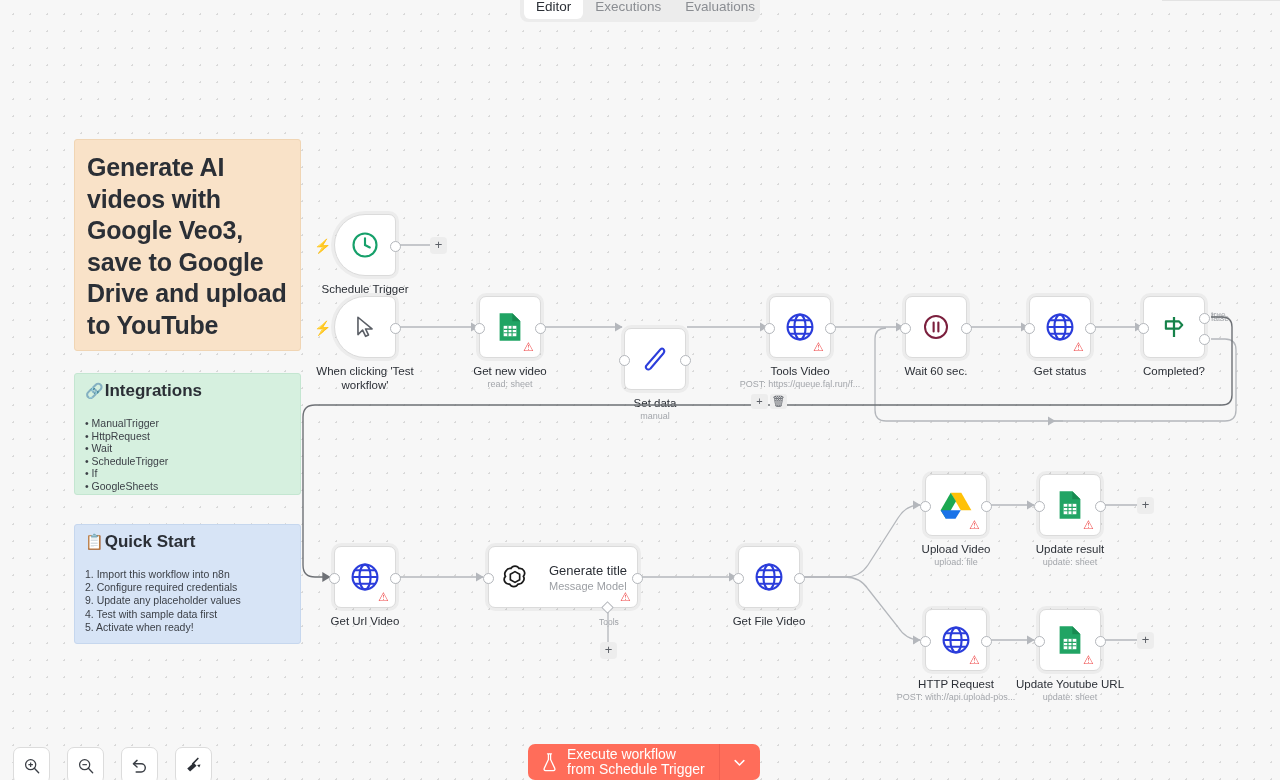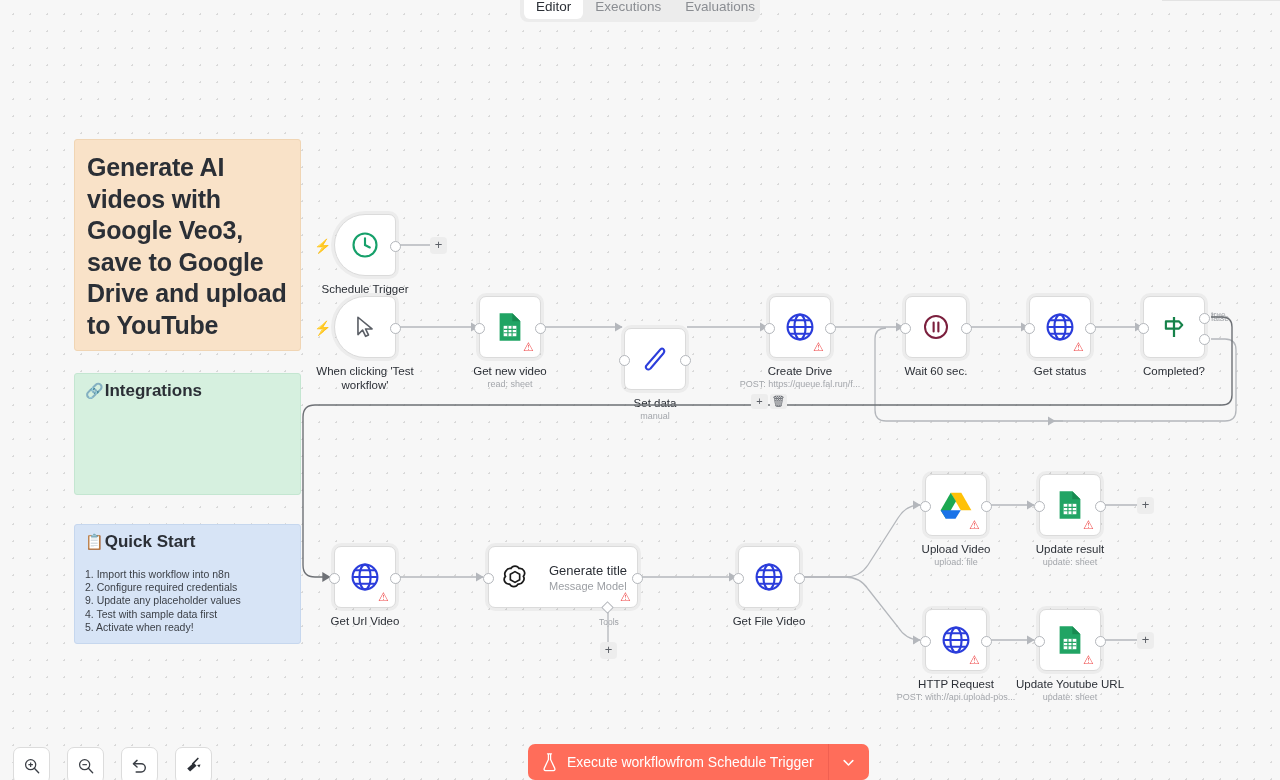--- a/index.html
+++ b/index.html
@@ -160,21 +160,21 @@
   .exec-wrap {
     position: absolute; left: 528px; top: 744px;
     display: flex; z-index: 30; height: 36px;
   }
   .exec-main {
     background: #ff6d5a; color: #ffffff;
     border-radius: 7px 0 0 7px;
     display: flex; align-items: center; gap: 9px;
     padding: 0 14px 0 13px; cursor: pointer;
   }
-  .exec-text { display: flex; flex-direction: row; line-height: 15px; }
+  .exec-text { display: flex; flex-direction: column; line-height: 15px; }
   .exec-t1 { font-size: 14px; }
   .exec-t2 { font-size: 14px; text-align: center; }
   .exec-drop {
     background: #ff6d5a; color: #ffffff;
     border-radius: 0 7px 7px 0;
     width: 41px; display: flex; align-items: center; justify-content: center;
     border-left: 1px solid #f06051; cursor: pointer;
   }
 </style>
 </head>
@@ -247,20 +247,29 @@
   <div class="sticky orange" style="left:74px; top:139px; width:227px; height:212px;">
     <div class="sticky-title">Generate AI videos with Google Veo3, save to Google Drive and upload to YouTube</div>
 
   </div>
 
   <div class="sticky green" style="left:74px; top:373px; width:227px; height:122px; padding:6px 10px;">
     <div class="note-head">
       <span class="emoji">🔗</span>
       <span>Integrations</span>
     </div>
+    <ul class="note-list bullets">
+      <li>ManualTrigger</li>
+      <li>HttpRequest</li>
+      <li>Wait</li>
+      <li>ScheduleTrigger</li>
+      <li>If</li>
+      <li>GoogleSheets</li>
+      <li>Set</li>
+    </ul>
   </div>
 
   <div class="sticky blue" style="left:74px; top:524px; width:227px; height:120px; padding:6px 10px;">
     <div class="note-head">
       <span class="emoji">📋</span>
       <span>Quick Start</span>
     </div>
     <ul class="note-list ol">
       <li>1. Import this workflow into n8n</li>
       <li>2. Configure required credentials</li>
@@ -328,21 +337,21 @@
     <div class="node-box">
       <span class="port in"></span>
       <svg width="32" height="32" viewBox="0 0 24 24">
         <circle cx="12" cy="12" r="9.3" fill="none" stroke="#2b3ddb" stroke-width="1.6"></circle>
         <ellipse cx="12" cy="12" rx="4.2" ry="9.3" fill="none" stroke="#2b3ddb" stroke-width="1.6"></ellipse>
         <path d="M2.8 12 h18.4 M4.2 7 h15.6 M4.2 17 h15.6" stroke="#2b3ddb" stroke-width="1.5"></path>
       </svg>
       <span class="warn">⚠</span>
       <span class="port out"></span>
     </div>
-    <div class="node-label">Create Drive</div>
+    <div class="node-label">Tools Video</div>
     <div class="node-sub">POST: https://queue.fal.run/f...</div>
   </div>
 
   <div class="conn-toolbar" style="left:751px; top:394px;">
     <div class="tbtn">+</div>
     <div class="tbtn">🗑</div>
   </div>
 
   <div class="node" style="left:905px; top:296px;">
     <div class="node-box">

